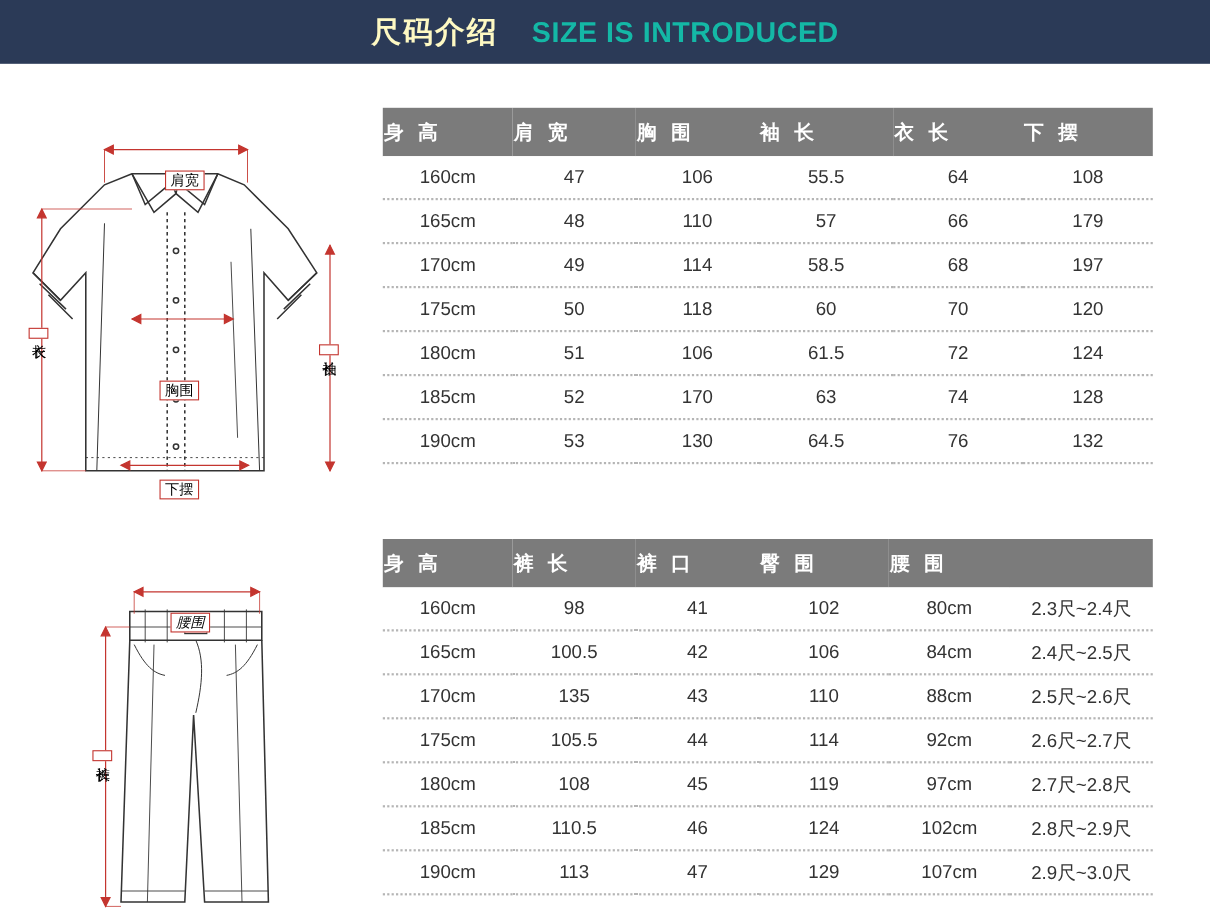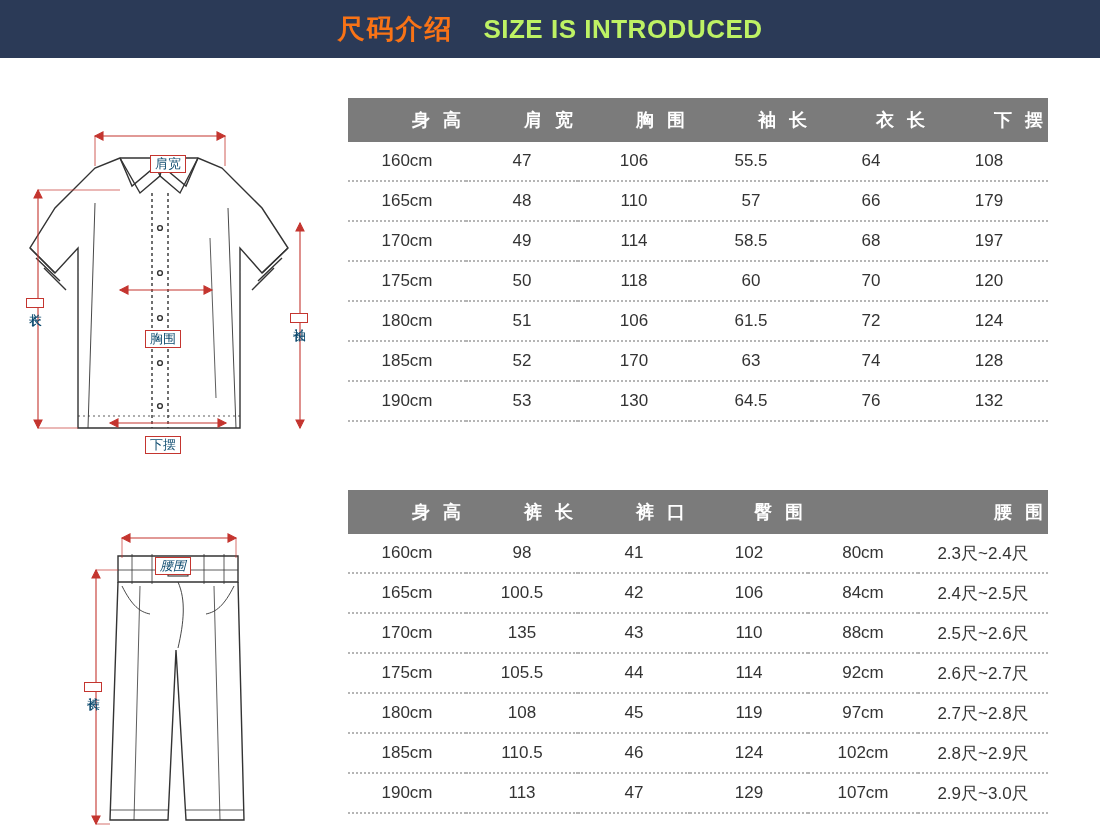--- a/index.html
+++ b/index.html
@@ -20,27 +20,27 @@
   .header {
     width: 1100px;
     height: 58px;
     background: #2b3a57;
     display: flex;
     align-items: center;
     justify-content: center;
     box-sizing: border-box;
   }
   .header-cn {
-    color: #f97316;
+    color: #fef9c3;
     font-size: 27px;
     font-weight: bold;
     letter-spacing: 2px;
   }
   .header-en {
-    color: #bef264;
+    color: #14b8a6;
     font-size: 26px;
     font-weight: bold;
     margin-left: 30px;
     letter-spacing: 0.5px;
   }
 
   
   .content {
     position: relative;
     width: 1100px;
@@ -70,40 +70,40 @@
     width: 700px;
     table-layout: fixed;
   }
   thead th {
     background: #7b7b7b;
     color: #ffffff;
     font-size: 18px;
     font-weight: bold;
     height: 42px;
     letter-spacing: 4px;
-    text-align: right;
+    text-align: left;
     border: none;
   }
   tbody td {
     text-align: center;
     font-size: 17px;
     color: #333;
     height: 36px;
     border-bottom: 2px dotted #b5b5b5;
     background: #ffffff;
   }
   tbody tr:last-child td {
     border-bottom: 2px dotted #b5b5b5;
   }
 
   
   .meas-label {
     position: absolute;
     border: 1px solid #c4352f;
-    color: #0c4a6e;
+    color: #000000;
     background: #ffffff;
     font-size: 13px;
     padding: 1px 4px;
     white-space: nowrap;
     line-height: 14px;
   }
   .meas-label.vertical {
     writing-mode: vertical-rl;
     text-orientation: upright;
     padding: 4px 1px;
@@ -171,21 +171,21 @@
           <path d="M38 92 L120 92" stroke-width="0.7"></path>
           <path d="M38 330 L78 330" stroke-width="0.7"></path>
 
           <path d="M300 125 L300 330"></path>
           <path d="M300 125 l-4 8 l8 0 z"></path>
           <path d="M300 330 l-4 -8 l8 0 z"></path>
         </g>
       </svg>
 
       <div class="meas-label" style="left:150px; top:57px;">肩宽</div>
-      <div class="meas-label" style="left:145px; top:232px;">胸围</div>
+      <div class="meas-label" style="left:145px; top:248px;">胸围</div>
       <div class="meas-label" style="left:145px; top:338px;">下摆</div>
       <div class="meas-label vertical" style="left:26px; top:200px;">衣长</div>
       <div class="meas-label vertical" style="left:290px; top:215px;">袖长</div>
     </div>
 
     <div class="table-wrap">
       <table>
         <colgroup>
           <col style="width:118px">
             <col style="width:112px">

